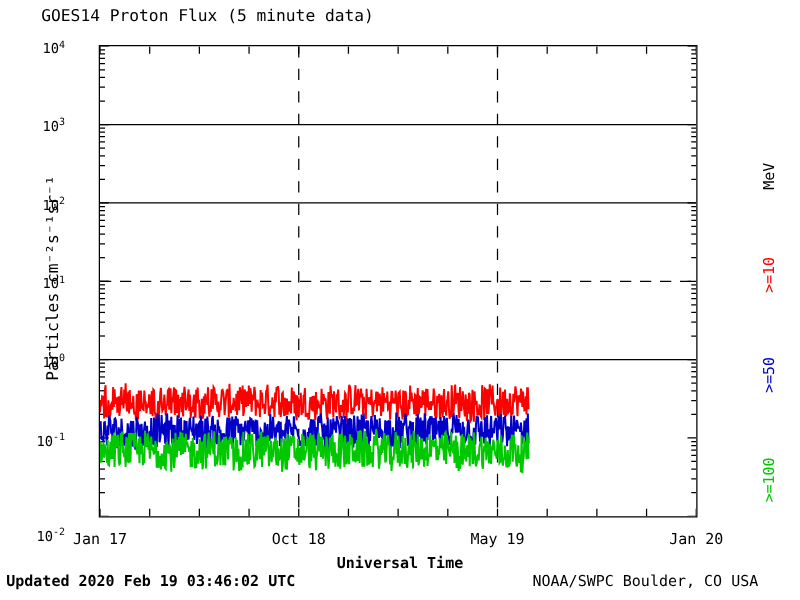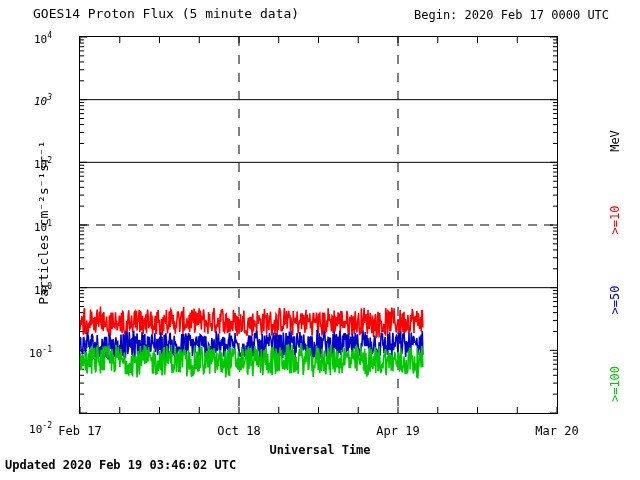--- a/index.html
+++ b/index.html
@@ -124,37 +124,36 @@
   .rlabel.p50 { color: #0000c8; }
   .rlabel.p100 { color: #00c800; }
   svg { display: block; }
 </style>
 </head>
 <body>
 
 <div class="root">
 
   <div class="title-left">GOES14 Proton Flux (5 minute data)</div>
-  <div class="title-right">Begin: 2020 Feb 17 0000 UTC</div>
 
   <div class="ylabel">Particles cm⁻²s⁻¹sr⁻¹</div>
   <div class="xlabel">Universal Time</div>
 
   <div class="ytick-label" style="top:31px;"><span>10</span><sup>4</sup></div>
-  <div class="ytick-label" style="top:93px;font-style:italic;"><span>10</span><sup>3</sup></div>
+  <div class="ytick-label" style="top:93px;"><span>10</span><sup>3</sup></div>
   <div class="ytick-label" style="top:156px;"><span>10</span><sup>2</sup></div>
   <div class="ytick-label" style="top:219px;"><span>10</span><sup>1</sup></div>
   <div class="ytick-label" style="top:282px;"><span>10</span><sup>0</sup></div>
   <div class="ytick-label" style="top:345px;"><span>10</span><sup>-1</sup></div>
   <div class="ytick-label" style="top:405px;margin-top:16px;"><span>10</span><sup>-2</sup></div>
 
-  <div class="xtick-label" style="left:48px;width:64px;">Feb 17</div>
+  <div class="xtick-label" style="left:48px;width:64px;">Jan 17</div>
   <div class="xtick-label" style="left:207px;width:64px;">Oct 18</div>
-  <div class="xtick-label" style="left:366px;width:64px;">Apr 19</div>
-  <div class="xtick-label" style="left:525px;width:64px;">Mar 20</div>
+  <div class="xtick-label" style="left:366px;width:64px;">May 19</div>
+  <div class="xtick-label" style="left:525px;width:64px;">Jan 20</div>
 
   <div class="plot">
     <div class="plot-inner">
       <svg id="plot-svg" width="477" height="376" viewBox="0 0 477 376">
           <line x1="0" y1="250.66666666666669" x2="477" y2="250.66666666666669" stroke="#000" stroke-width="1"></line>
           <line x1="0" y1="125.33333333333334" x2="477" y2="125.33333333333334" stroke="#000" stroke-width="1"></line>
           <line x1="0" y1="62.66666666666663" x2="477" y2="62.66666666666663" stroke="#000" stroke-width="1"></line>
           <line x1="0" y1="188" x2="477" y2="188" stroke="#000" stroke-width="1" stroke-dasharray="9,7"></line>
           <line x1="159" y1="0" x2="159" y2="376" stroke="#000" stroke-width="1" stroke-dasharray="9,9"></line>
           <line x1="318" y1="0" x2="318" y2="376" stroke="#000" stroke-width="1" stroke-dasharray="9,9"></line>
@@ -302,14 +301,15 @@
   </div>
 
   <div class="right-labels">
     <div class="rlabel mev" style="left:-13px;top:98px;width:56px;">MeV</div>
     <div class="rlabel p10" style="left:-15px;top:177px;width:60px;">&gt;=10</div>
     <div class="rlabel p50" style="left:-15px;top:257px;width:60px;">&gt;=50</div>
     <div class="rlabel p100" style="left:-20px;top:341px;width:70px;">&gt;=100</div>
   </div>
 
   <div class="footer-left">Updated 2020 Feb 19 03:46:02 UTC</div>
+  <div class="footer-right">NOAA/SWPC Boulder, CO USA</div>
 
 </div>
 
 </body></html>

